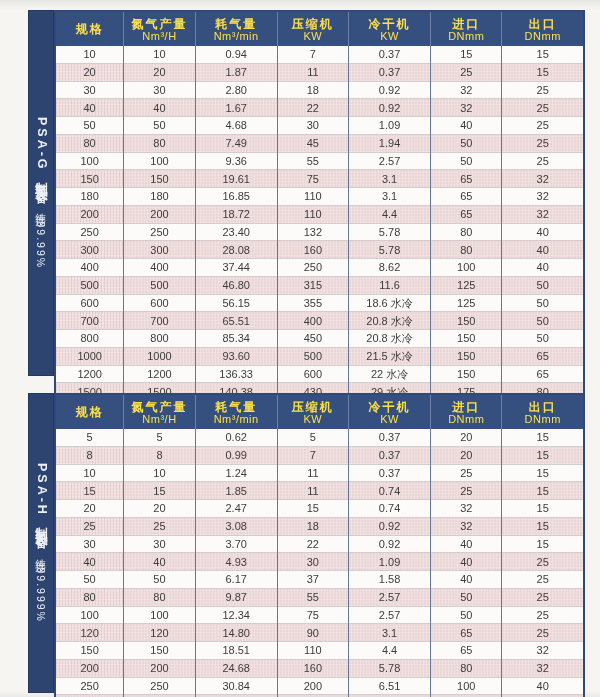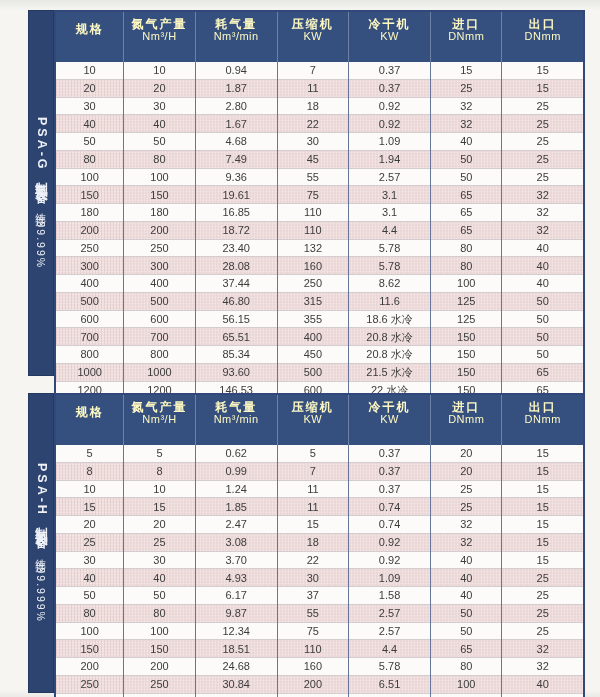--- a/index.html
+++ b/index.html
@@ -43,23 +43,23 @@
   table.spec col.c1{width:13%}
   table.spec col.c2{width:13.5%}
   table.spec col.c3{width:15.5%}
   table.spec col.c4{width:13.5%}
   table.spec col.c5{width:15.5%}
   table.spec col.c6{width:13.5%}
   table.spec col.c7{width:15.5%}
 
   table.spec thead th{
     background:#35507f;
-    color:#fef9c3;
+    color:#fde047;
     height:31px;
-    padding:1px 0 18px 0;
+    padding:1px 0 2px 0;
     vertical-align:middle;
     border-left:1px solid rgba(210,220,238,.35);
     font-weight:normal;
   }
   table.spec thead th:first-child{border-left:none;}
   .h-title{display:block;font-size:12px;font-weight:bold;letter-spacing:2px;line-height:14px;}
   .h-unit{display:block;font-size:11px;letter-spacing:0.5px;line-height:10px;}
 
   table.spec tbody td{
     height:16.75px;
@@ -293,21 +293,21 @@
           <td>1000</td>
           <td>93.60</td>
           <td>500</td>
           <td>21.5 水冷</td>
           <td>150</td>
           <td>65</td>
         </tr>
         <tr>
           <td>1200</td>
           <td>1200</td>
-          <td>146.53</td>
+          <td>136.33</td>
           <td>600</td>
           <td>22 水冷</td>
           <td>150</td>
           <td>65</td>
         </tr>
         <tr>
           <td>1500</td>
           <td>1500</td>
           <td>140.38</td>
           <td>430</td>
@@ -460,20 +460,29 @@
         <tr>
           <td>100</td>
           <td>100</td>
           <td>12.34</td>
           <td>75</td>
           <td>2.57</td>
           <td>50</td>
           <td>25</td>
         </tr>
         <tr>
+          <td>120</td>
+          <td>120</td>
+          <td>14.80</td>
+          <td>90</td>
+          <td>3.1</td>
+          <td>65</td>
+          <td>25</td>
+        </tr>
+        <tr>
           <td>150</td>
           <td>150</td>
           <td>18.51</td>
           <td>110</td>
           <td>4.4</td>
           <td>65</td>
           <td>32</td>
         </tr>
         <tr>
           <td>200</td>

